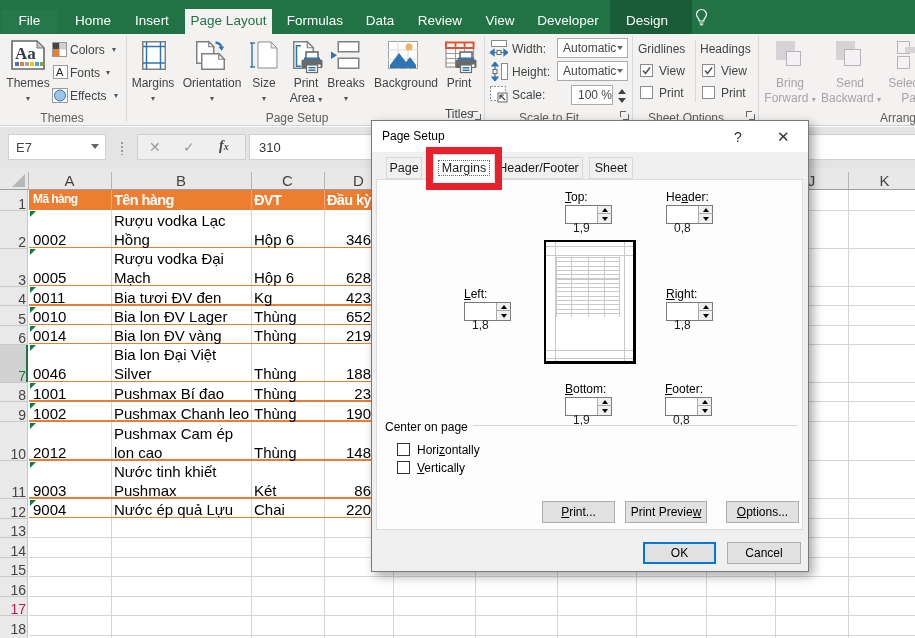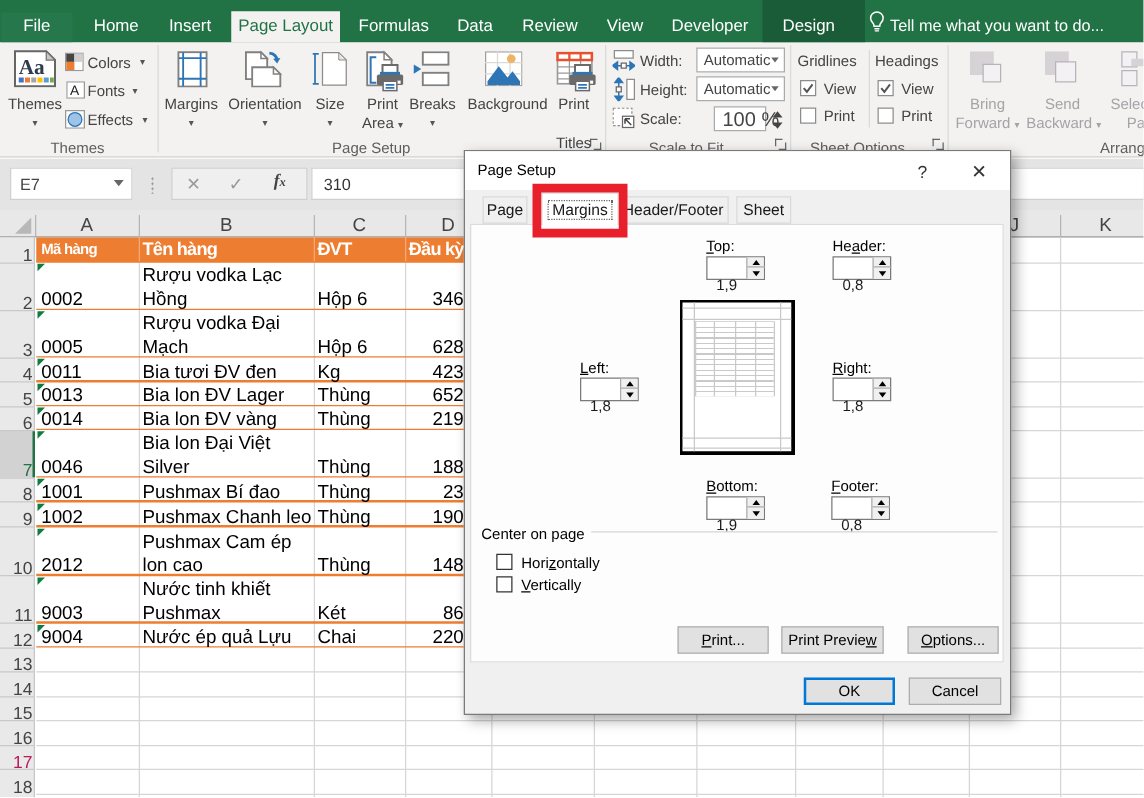--- a/index.html
+++ b/index.html
@@ -81,21 +81,20 @@
   <div class="rtab" style="left:361px;width:38px;">Data</div>
   <div class="rtab" style="left:414px;width:52px;">Review</div>
   <div class="rtab" style="left:481px;width:38px;">View</div>
   <div class="rtab" style="left:532px;width:72px;">Developer</div>
   <div id="designbg"></div>
   <div class="rtab" style="left:616px;width:62px;">Design</div>
   <svg style="position:absolute;left:694px;top:8px;" width="15" height="19" viewBox="0 0 15 19">
     <path d="M7.5 1.5 a5 5 0 0 1 5 5 c0 2.2-1.6 3.3-2.3 4.6-.3.6-.4 1.2-.4 1.9 h-4.6 c0-.7-.1-1.3-.4-1.9 C4.1 9.8 2.5 8.7 2.5 6.5 a5 5 0 0 1 5-5 z" fill="none" stroke="#fff" stroke-width="1.2"></path>
     <path d="M5.5 15 h4 M5.8 16.7 h3.4" stroke="#fff" stroke-width="1.1" fill="none"></path>
   </svg>
-  <div id="tellme">Tell me what you want to do...</div>
 </div>
 
 <div id="ribbon">
   <div class="gsep" style="left:126px;"></div>
   <div class="gsep" style="left:484px;"></div>
   <div class="gsep" style="left:632px;"></div>
   <div class="gsep" style="left:758px;"></div>
   <div class="glabel" style="left:22px;width:80px;">Themes</div>
   <div class="glabel" style="left:252px;width:90px;">Page Setup</div>
   <div class="glabel" style="left:504px;width:90px;">Scale to Fit</div>
@@ -236,21 +235,21 @@
 <path d="M10 9 l5 5 M10 9 v4 M10 9 h4" stroke="#444" stroke-width="1.2" fill="none"></path>
 </svg>
 <div class="blabel" style="left:512px;top:54px;">Scale:</div>
 <div style="position:absolute;left:557px;top:4px;width:71px;height:20px;background:#fff;border:1px solid #ababab;"></div>
 <div style="position:absolute;left:563px;top:7px;font-size:12px;color:#444;">Automatic</div>
 <div style="position:absolute;left:617px;top:12px;width:0;height:0;border-left:3.5px solid transparent;border-right:3.5px solid transparent;border-top:4px solid #666;"></div>
 <div style="position:absolute;left:557px;top:27px;width:71px;height:20px;background:#fff;border:1px solid #ababab;"></div>
 <div style="position:absolute;left:563px;top:30px;font-size:12px;color:#444;">Automatic</div>
 <div style="position:absolute;left:617px;top:35px;width:0;height:0;border-left:3.5px solid transparent;border-right:3.5px solid transparent;border-top:4px solid #666;"></div>
 <div style="position:absolute;left:571px;top:51px;width:42px;height:20px;background:#fff;border:1px solid #ababab;"></div>
-<div style="position:absolute;left:578px;top:54px;font-size:16px;color:#444;">100 %</div>
+<div style="position:absolute;left:578px;top:54px;font-size:12px;color:#444;">100 %</div>
 <div style="position:absolute;left:618px;top:55px;width:0;height:0;border-left:4px solid transparent;border-right:4px solid transparent;border-bottom:5px solid #444;"></div>
 <div style="position:absolute;left:618px;top:64px;width:0;height:0;border-left:4px solid transparent;border-right:4px solid transparent;border-top:5px solid #444;"></div>
 <div class="blabel" style="left:638px;top:8px;">Gridlines</div>
 <div class="blabel" style="left:700px;top:8px;">Headings</div>
 <div style="position:absolute;left:695px;top:6px;width:1px;height:62px;background:#dadada;"></div>
 <div style="position:absolute;left:640px;top:30px;width:13px;height:13px;background:#fff;border:1px solid #8c8c8c;"></div>
 <svg style="position:absolute;left:641px;top:31px;" width="11" height="11" viewBox="0 0 11 11">
         <path d="M2 5.5 l2.5 3 L9 2.5" fill="none" stroke="#555" stroke-width="1.6"></path>
       </svg>
 <div class="blabel" style="left:659px;top:30px;">View</div>
@@ -393,21 +392,21 @@
 <div style="position:absolute;left:0;top:114.0px;width:364px;height:1.5px;background:#ed7d31;"></div>
 <div class="gline-h" style="left:364px;top:115.0px;width:522px;"></div>
 <div class="tri" style="left:0.5px;top:97.0px;"></div>
 <div class="ctext" style="left:4px;top:98.5px;">0011</div>
 <div class="ctext" style="left:85px;top:98.5px;">Bia tươi ĐV đen</div>
 <div class="ctext" style="left:225px;top:98.5px;">Kg</div>
 <div class="ctext num" style="left:242px;top:98.5px;width:100px;">423</div>
 <div style="position:absolute;left:0;top:133.5px;width:364px;height:1.5px;background:#ed7d31;"></div>
 <div class="gline-h" style="left:364px;top:134.5px;width:522px;"></div>
 <div class="tri" style="left:0.5px;top:116.5px;"></div>
-<div class="ctext" style="left:4px;top:118.0px;">0013</div>
+<div class="ctext" style="left:4px;top:118.0px;">0010</div>
 <div class="ctext" style="left:85px;top:118.0px;">Bia lon ĐV Lager</div>
 <div class="ctext" style="left:225px;top:118.0px;">Thùng</div>
 <div class="ctext num" style="left:242px;top:118.0px;width:100px;">652</div>
 <div style="position:absolute;left:0;top:152.5px;width:364px;height:1.5px;background:#ed7d31;"></div>
 <div class="gline-h" style="left:364px;top:153.5px;width:522px;"></div>
 <div class="tri" style="left:0.5px;top:136.0px;"></div>
 <div class="ctext" style="left:4px;top:137.0px;">0014</div>
 <div class="ctext" style="left:85px;top:137.0px;">Bia lon ĐV vàng</div>
 <div class="ctext" style="left:225px;top:137.0px;">Thùng</div>
 <div class="ctext num" style="left:242px;top:137.0px;width:100px;">219</div>

